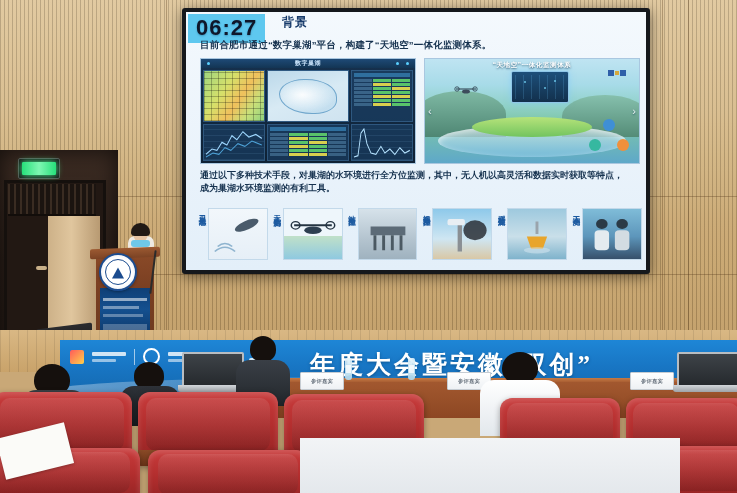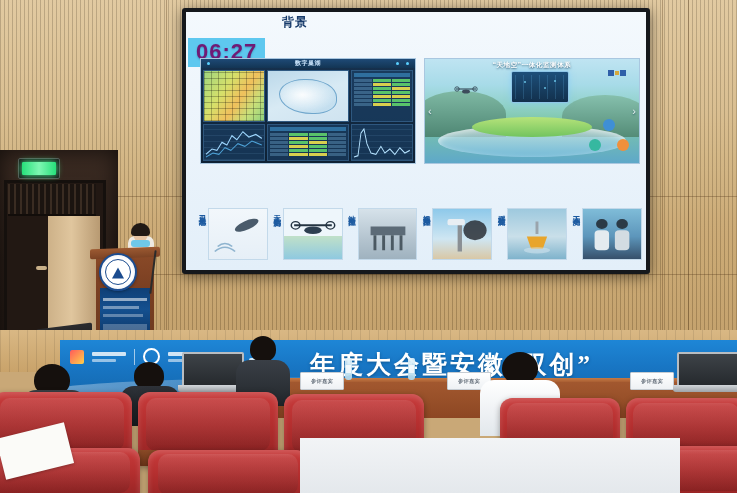--- a/index.html
+++ b/index.html
@@ -75,25 +75,24 @@
     position:relative;width:100%;height:100%;
     background:linear-gradient(180deg,#f4f9fd 0%,#eaf3fb 55%,#e3eff9 100%);
     overflow:hidden;
   }
   .slide-title{
     position:absolute;left:12px;top:2px;
     font-size:12px;font-weight:bold;color:#163a6a;letter-spacing:1px;
   }
   .timer-badge{
     position:absolute;left:2px;top:2px;
-    background:#5ec8ef;color:#701a75;
+    background:#5ec8ef;color:#0f172a;
     font-size:22px;font-weight:bold;line-height:1;
     padding:3px 8px 4px 8px;letter-spacing:1px;
     text-shadow:0 1px 2px rgba(0,60,100,.35);
-    margin-top:24px;
   }
   .slide-lead{
     position:absolute;left:14px;top:27px;width:436px;
     font-size:9.5px;font-weight:bold;color:#16324f;letter-spacing:.2px;
   }
   .panels{
     position:absolute;left:14px;top:46px;width:440px;height:106px;
     display:flex;gap:8px;
   }
   .panel{
@@ -390,20 +389,21 @@
   <div class="speaker-box"></div>
   <div class="yellow-tag"></div>
 
   <div class="screen-frame">
     <div class="slide">
 
       <div class="slide-title" style="left:96px;">背景</div>
 
       <div class="timer-badge">06:27</div>
 
+      <div class="slide-lead">目前合肥市通过“数字巢湖”平台，构建了“天地空”一体化监测体系。</div>
 
       <div class="panels">
 
         <div class="panel dash">
           <div class="dash-top">
             <span class="dash-title">数字巢湖</span>
           </div>
           <div class="dash-dot" style="left:6px;"></div>
           <div class="dash-dot" style="right:16px;"></div>
           <div class="dash-dot" style="right:6px;"></div>
@@ -553,20 +553,21 @@
             <div class="badge-c" style="left:14px;top:0;background:#3f8fd6;"></div>
             <div class="badge-c" style="left:0;top:20px;background:#36b8a0;"></div>
             <div class="badge-c" style="left:28px;top:20px;background:#f0903c;"></div>
           </div>
 
           <div class="slide-arrow" style="left:3px;">‹</div>
           <div class="slide-arrow" style="right:3px;">›</div>
         </div>
       </div>
 
+      <div class="slide-para">通过以下多种技术手段，对巢湖的水环境进行全方位监测，其中，无人机以高灵活和数据实时获取等特点，成为巢湖水环境监测的有利工具。</div>
 
       <div class="methods">
         <div class="method">
           <div class="method-label">卫星遥感</div>
           <div class="method-img m1">
             <svg width="100%" height="100%" viewBox="0 0 40 40" preserveAspectRatio="none">
               <ellipse cx="26" cy="13" rx="9" ry="3.5" fill="#4a5b6b" transform="rotate(-28 26 13)"></ellipse>
               <path d="M6 30 q5 -5 10 0" stroke="#8fb4cf" stroke-width="1.2" fill="none"></path>
               <path d="M4 34 q7 -7 14 0" stroke="#8fb4cf" stroke-width="1.2" fill="none"></path>
             </svg>

